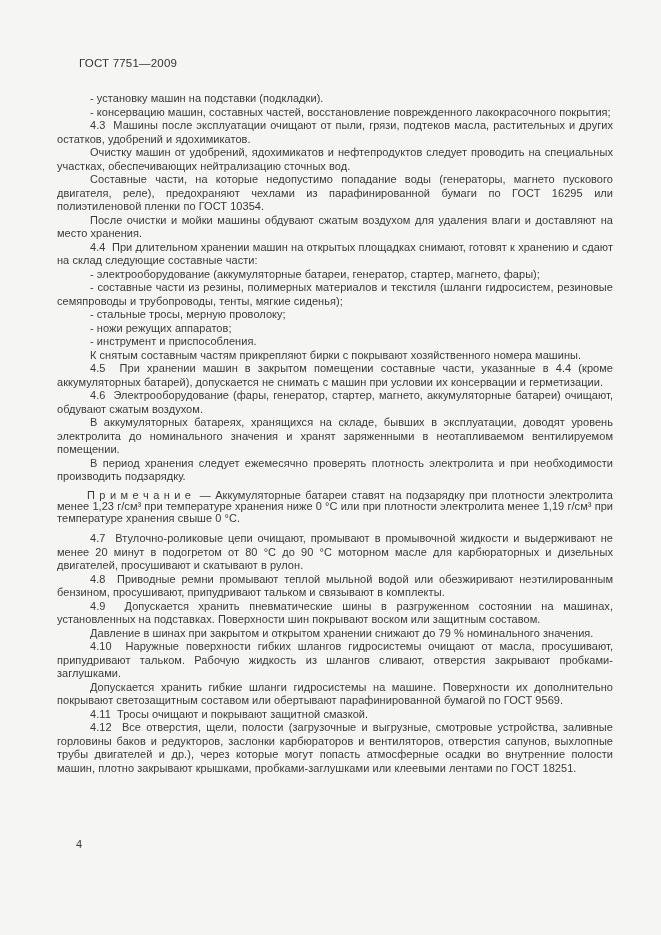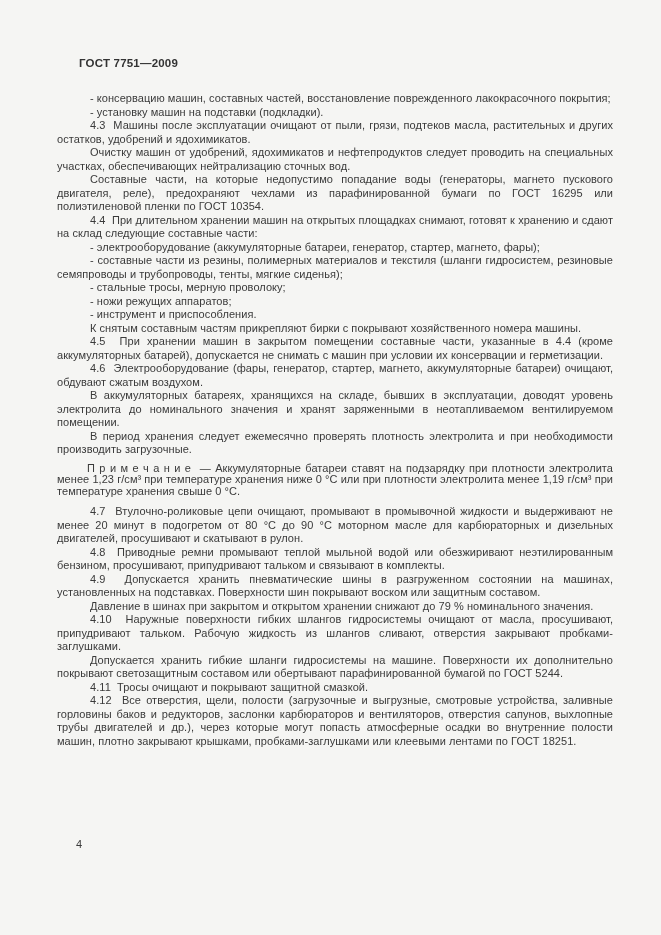--- a/index.html
+++ b/index.html
@@ -14,21 +14,21 @@
     background: #f5f5f3;
     font-family: "Liberation Sans", sans-serif;
     color: #3a3a3a;
     overflow: hidden;
   }
   .running-header {
     position: absolute;
     left: 79px;
     top: 57px;
     font-size: 11.5px;
-    font-weight: bold;
+    font-weight: normal;
     color: #333333;
     letter-spacing: 0.2px;
   }
   .content {
     position: absolute;
     left: 57px;
     top: 92px;
     width: 556px;
   }
   .para {
@@ -54,41 +54,42 @@
     color: #3a3a3a;
   }
 </style>
 </head>
 <body>
 
 <div class="page">
   <div class="running-header">ГОСТ 7751—2009</div>
 
   <div class="content">
+      <p class="para bullet">- установку машин на подставки (подкладки).</p>
       <p class="para bullet">- консервацию машин, составных частей, восстановление поврежденного лакокрасочного покрытия;</p>
-      <p class="para bullet">- установку машин на подставки (подкладки).</p>
       <p class="para body">4.3&nbsp; Машины после эксплуатации очищают от пыли, грязи, подтеков масла, растительных и других остатков, удобрений и ядохимикатов.</p>
       <p class="para body">Очистку машин от удобрений, ядохимикатов и нефтепродуктов следует проводить на специальных участках, обеспечивающих нейтрализацию сточных вод.</p>
       <p class="para body">Составные части, на которые недопустимо попадание воды (генераторы, магнето пускового двигателя, реле), предохраняют чехлами из парафинированной бумаги по ГОСТ 16295 или полиэтиленовой пленки по ГОСТ 10354.</p>
+      <p class="para body">После очистки и мойки машины обдувают сжатым воздухом для удаления влаги и доставляют на место хранения.</p>
       <p class="para body">4.4&nbsp; При длительном хранении машин на открытых площадках снимают, готовят к хранению и сдают на склад следующие составные части:</p>
       <p class="para bullet">- электрооборудование (аккумуляторные батареи, генератор, стартер, магнето, фары);</p>
       <p class="para bullet">- составные части из резины, полимерных материалов и текстиля (шланги гидросистем, резиновые семяпроводы и трубопроводы, тенты, мягкие сиденья);</p>
       <p class="para bullet">- стальные тросы, мерную проволоку;</p>
       <p class="para bullet">- ножи режущих аппаратов;</p>
       <p class="para bullet">- инструмент и приспособления.</p>
       <p class="para body">К снятым составным частям прикрепляют бирки с покрывают хозяйственного номера машины.</p>
       <p class="para body">4.5&nbsp; При хранении машин в закрытом помещении составные части, указанные в 4.4 (кроме аккумуляторных батарей), допускается не снимать с машин при условии их консервации и герметизации.</p>
       <p class="para body">4.6&nbsp; Электрооборудование (фары, генератор, стартер, магнето, аккумуляторные батареи) очищают, обдувают сжатым воздухом.</p>
       <p class="para body">В аккумуляторных батареях, хранящихся на складе, бывших в эксплуатации, доводят уровень электролита до номинального значения и хранят заряженными в неотапливаемом вентилируемом помещении.</p>
-      <p class="para body">В период хранения следует ежемесячно проверять плотность электролита и при необходимости производить загрузочные.</p>
+      <p class="para body">В период хранения следует ежемесячно проверять плотность электролита и при необходимости производить подзарядку.</p>
       <p class="para note">П р и м е ч а н и е&nbsp; — Аккумуляторные батареи ставят на подзарядку при плотности электролита менее 1,23 г/см³ при температуре хранения ниже 0 °С или при плотности электролита менее 1,19 г/см³ при температуре хранения свыше 0 °С.</p>
       <p class="para body">4.7&nbsp; Втулочно-роликовые цепи очищают, промывают в промывочной жидкости и выдерживают не менее 20 минут в подогретом от 80 °С до 90 °С моторном масле для карбюраторных и дизельных двигателей, просушивают и скатывают в рулон.</p>
       <p class="para body">4.8&nbsp; Приводные ремни промывают теплой мыльной водой или обезжиривают неэтилированным бензином, просушивают, припудривают тальком и связывают в комплекты.</p>
       <p class="para body">4.9&nbsp; Допускается хранить пневматические шины в разгруженном состоянии на машинах, установленных на подставках. Поверхности шин покрывают воском или защитным составом.</p>
       <p class="para body">Давление в шинах при закрытом и открытом хранении снижают до 79 % номинального значения.</p>
       <p class="para body">4.10&nbsp; Наружные поверхности гибких шлангов гидросистемы очищают от масла, просушивают, припудривают тальком. Рабочую жидкость из шлангов сливают, отверстия закрывают пробками-заглушками.</p>
-      <p class="para body">Допускается хранить гибкие шланги гидросистемы на машине. Поверхности их дополнительно покрывают светозащитным составом или обертывают парафинированной бумагой по ГОСТ 5244.</p>
+      <p class="para body">Допускается хранить гибкие шланги гидросистемы на машине. Поверхности их дополнительно покрывают светозащитным составом или обертывают парафинированной бумагой по ГОСТ 9569.</p>
       <p class="para body">4.11&nbsp; Тросы очищают и покрывают защитной смазкой.</p>
       <p class="para body">4.12&nbsp; Все отверстия, щели, полости (загрузочные и выгрузные, смотровые устройства, заливные горловины баков и редукторов, заслонки карбюраторов и вентиляторов, отверстия сапунов, выхлопные трубы двигателей и др.), через которые могут попасть атмосферные осадки во внутренние полости машин, плотно закрывают крышками, пробками-заглушками или клеевыми лентами по ГОСТ 18251.</p>
     </div>
 
   <div class="page-number">4</div>
 </div>
 
 </body></html>

